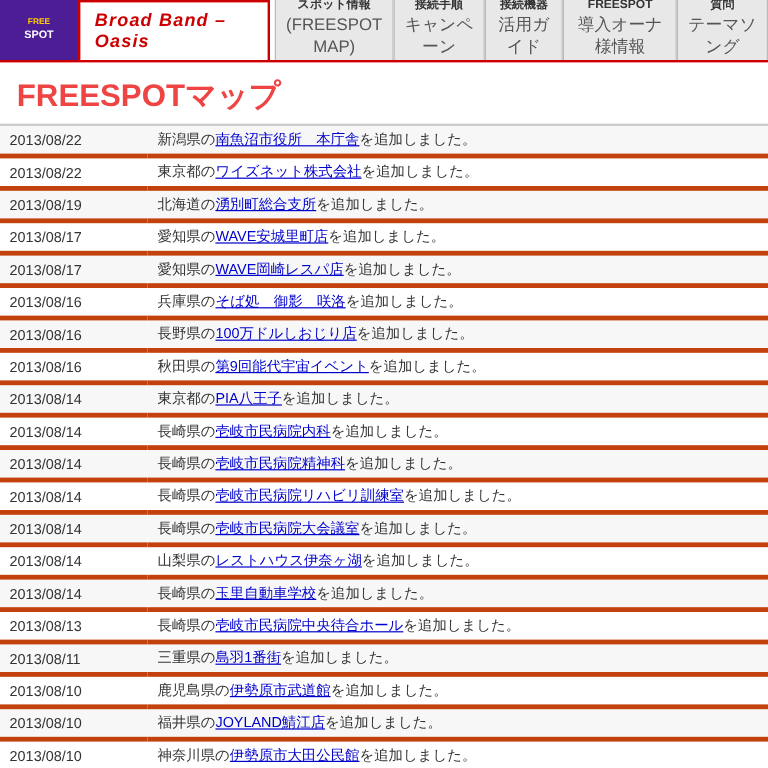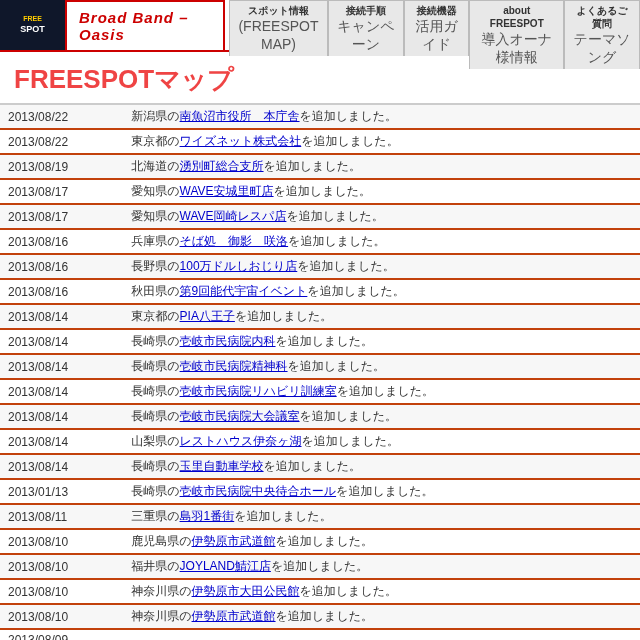--- a/index.html
+++ b/index.html
@@ -14,21 +14,21 @@
 
     
     #header {
       display: flex;
       align-items: stretch;
       background: #fff;
       border-bottom: 2px solid #cc0000;
       height: 52px;
     }
     #logo-area {
-      background: #0f172a;
+      background: #4c1d95;
       display: flex;
       align-items: center;
       justify-content: center;
       padding: 4px 8px;
       min-width: 65px;
     }
     #logo-text {
       color: #fff;
       font-size: 9px;
       font-weight: bold;
@@ -49,21 +49,21 @@
       padding: 0 12px;
       font-size: 15px;
       font-weight: bold;
       color: #cc0000;
       font-style: italic;
       letter-spacing: 1px;
       min-width: 160px;
     }
     #nav-tabs {
       display: flex;
-      align-items: flex-start;
+      align-items: flex-end;
       margin-left: 4px;
     }
     .nav-tab {
       display: flex;
       flex-direction: column;
       align-items: center;
       justify-content: center;
       padding: 3px 7px;
       background: #e8e8e8;
       border: 1px solid #bbb;
@@ -88,21 +88,21 @@
       margin-bottom: 0;
     }
 
     
     #main-table {
       width: 100%;
       border-collapse: collapse;
       padding: 0 4px;
     }
     #main-table tr {
-      border-bottom: 2px solid #c2410c;
+      border-bottom: 4px solid #c2410c;
     }
     #main-table tr:nth-child(odd) {
       background: #f7f7f7;
     }
     #main-table tr:nth-child(even) {
       background: #fff;
     }
     #main-table td {
       padding: 3px 8px;
       vertical-align: middle;
@@ -219,21 +219,21 @@
       </tr>
       <tr>
         <td class="date-cell">2013/08/14</td>
         <td class="content-cell"><span>山梨県の</span><a href="#">レストハウス伊奈ヶ湖</a><span>を追加しました。</span></td>
       </tr>
       <tr>
         <td class="date-cell">2013/08/14</td>
         <td class="content-cell"><span>長崎県の</span><a href="#">玉里自動車学校</a><span>を追加しました。</span></td>
       </tr>
       <tr>
-        <td class="date-cell">2013/01/13</td>
+        <td class="date-cell">2013/08/13</td>
         <td class="content-cell"><span>長崎県の</span><a href="#">壱岐市民病院中央待合ホール</a><span>を追加しました。</span></td>
       </tr>
       <tr>
         <td class="date-cell">2013/08/11</td>
         <td class="content-cell"><span>三重県の</span><a href="#">島羽1番街</a><span>を追加しました。</span></td>
       </tr>
       <tr>
         <td class="date-cell">2013/08/10</td>
         <td class="content-cell"><span>鹿児島県の</span><a href="#">伊勢原市武道館</a><span>を追加しました。</span></td>
       </tr>

